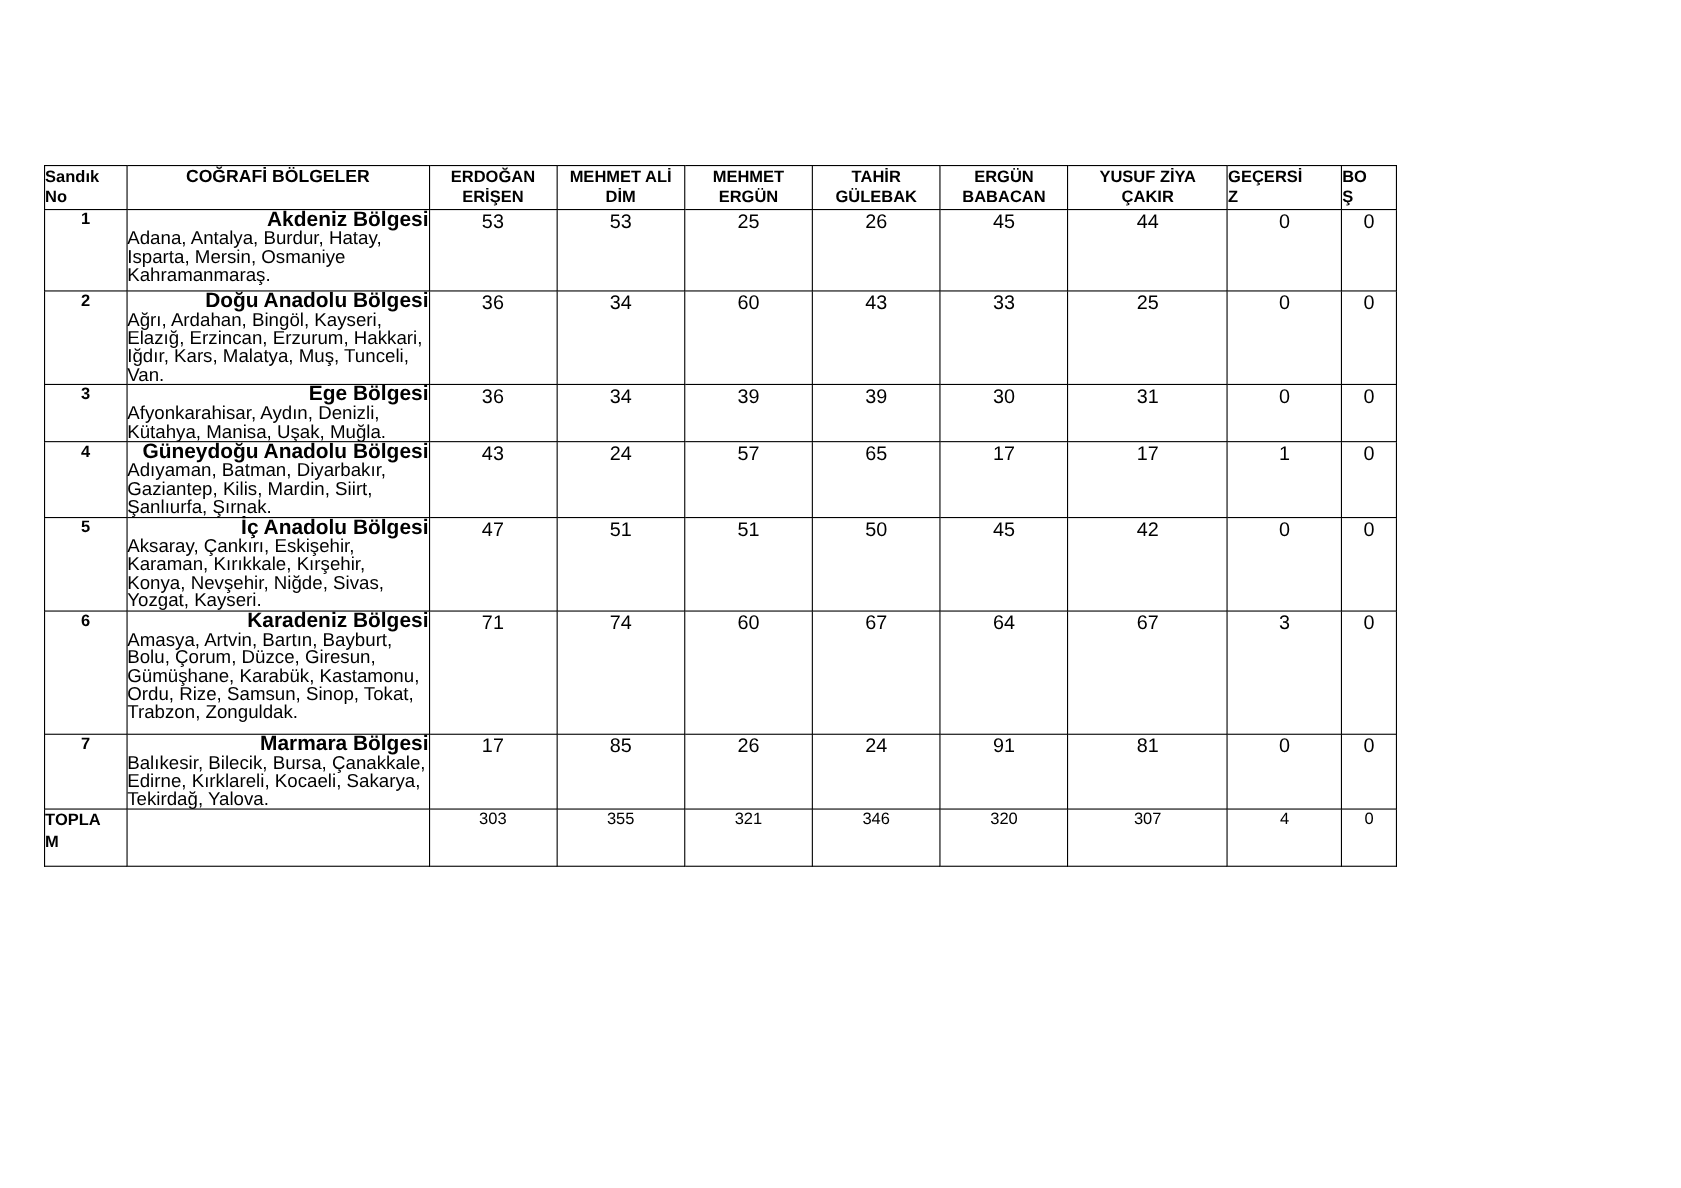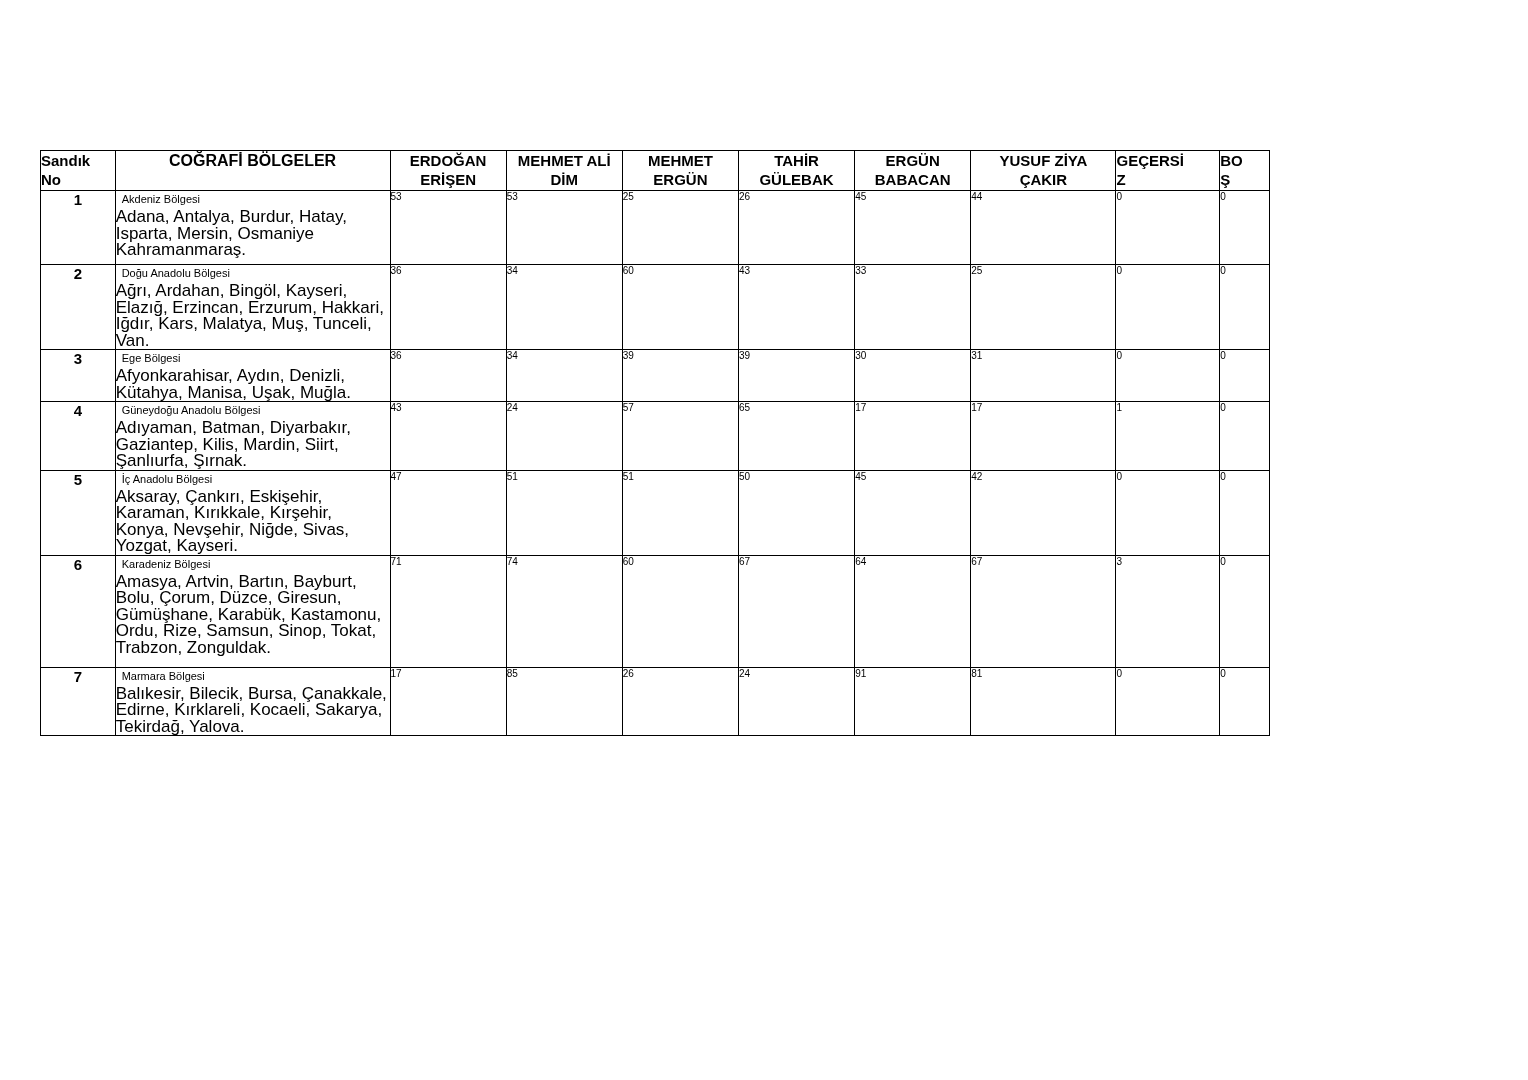--- a/index.html
+++ b/index.html
@@ -64,33 +64,34 @@
     font-weight: bold;
     font-size: 15px;
     vertical-align: bottom;
     padding-bottom: 6px;
   }
   .region-cell {
     padding: 5px 4px 6px 6px;
     vertical-align: top;
   }
   .region-title {
-    font-weight: normal;
-    font-size: 11px;
+    font-weight: bold;
+    font-size: 19px;
     line-height: 17px;
     padding-left: 6px;
+    text-align: right;
   }
   .region-cities {
     font-size: 17px;
     line-height: 16.5px;
     padding-top: 1px;
   }
   .num-cell {
-    text-align: left;
-    font-size: 10px;
+    text-align: center;
+    font-size: 18px;
     vertical-align: bottom;
     padding-bottom: 6px;
   }
   .total-label {
     font-weight: bold;
     font-size: 15px;
     text-align: left;
     padding: 5px 0 6px 6px;
     line-height: 20px;
     vertical-align: top;
@@ -267,15 +268,30 @@
         </td>
         <td class="num-cell">17</td>
         <td class="num-cell">85</td>
         <td class="num-cell">26</td>
         <td class="num-cell">24</td>
         <td class="num-cell">91</td>
         <td class="num-cell">81</td>
         <td class="num-cell">0</td>
         <td class="num-cell">0</td>
       </tr>
+      <tr class="row-h-t">
+        <td class="total-label">
+          <div>TOPLA</div>
+          <div>M</div>
+        </td>
+        <td></td>
+        <td class="total-num">303</td>
+        <td class="total-num">355</td>
+        <td class="total-num">321</td>
+        <td class="total-num">346</td>
+        <td class="total-num">320</td>
+        <td class="total-num">307</td>
+        <td class="total-num">4</td>
+        <td class="total-num">0</td>
+      </tr>
     </tbody>
   </table>
 </div>
 
 </body></html>

